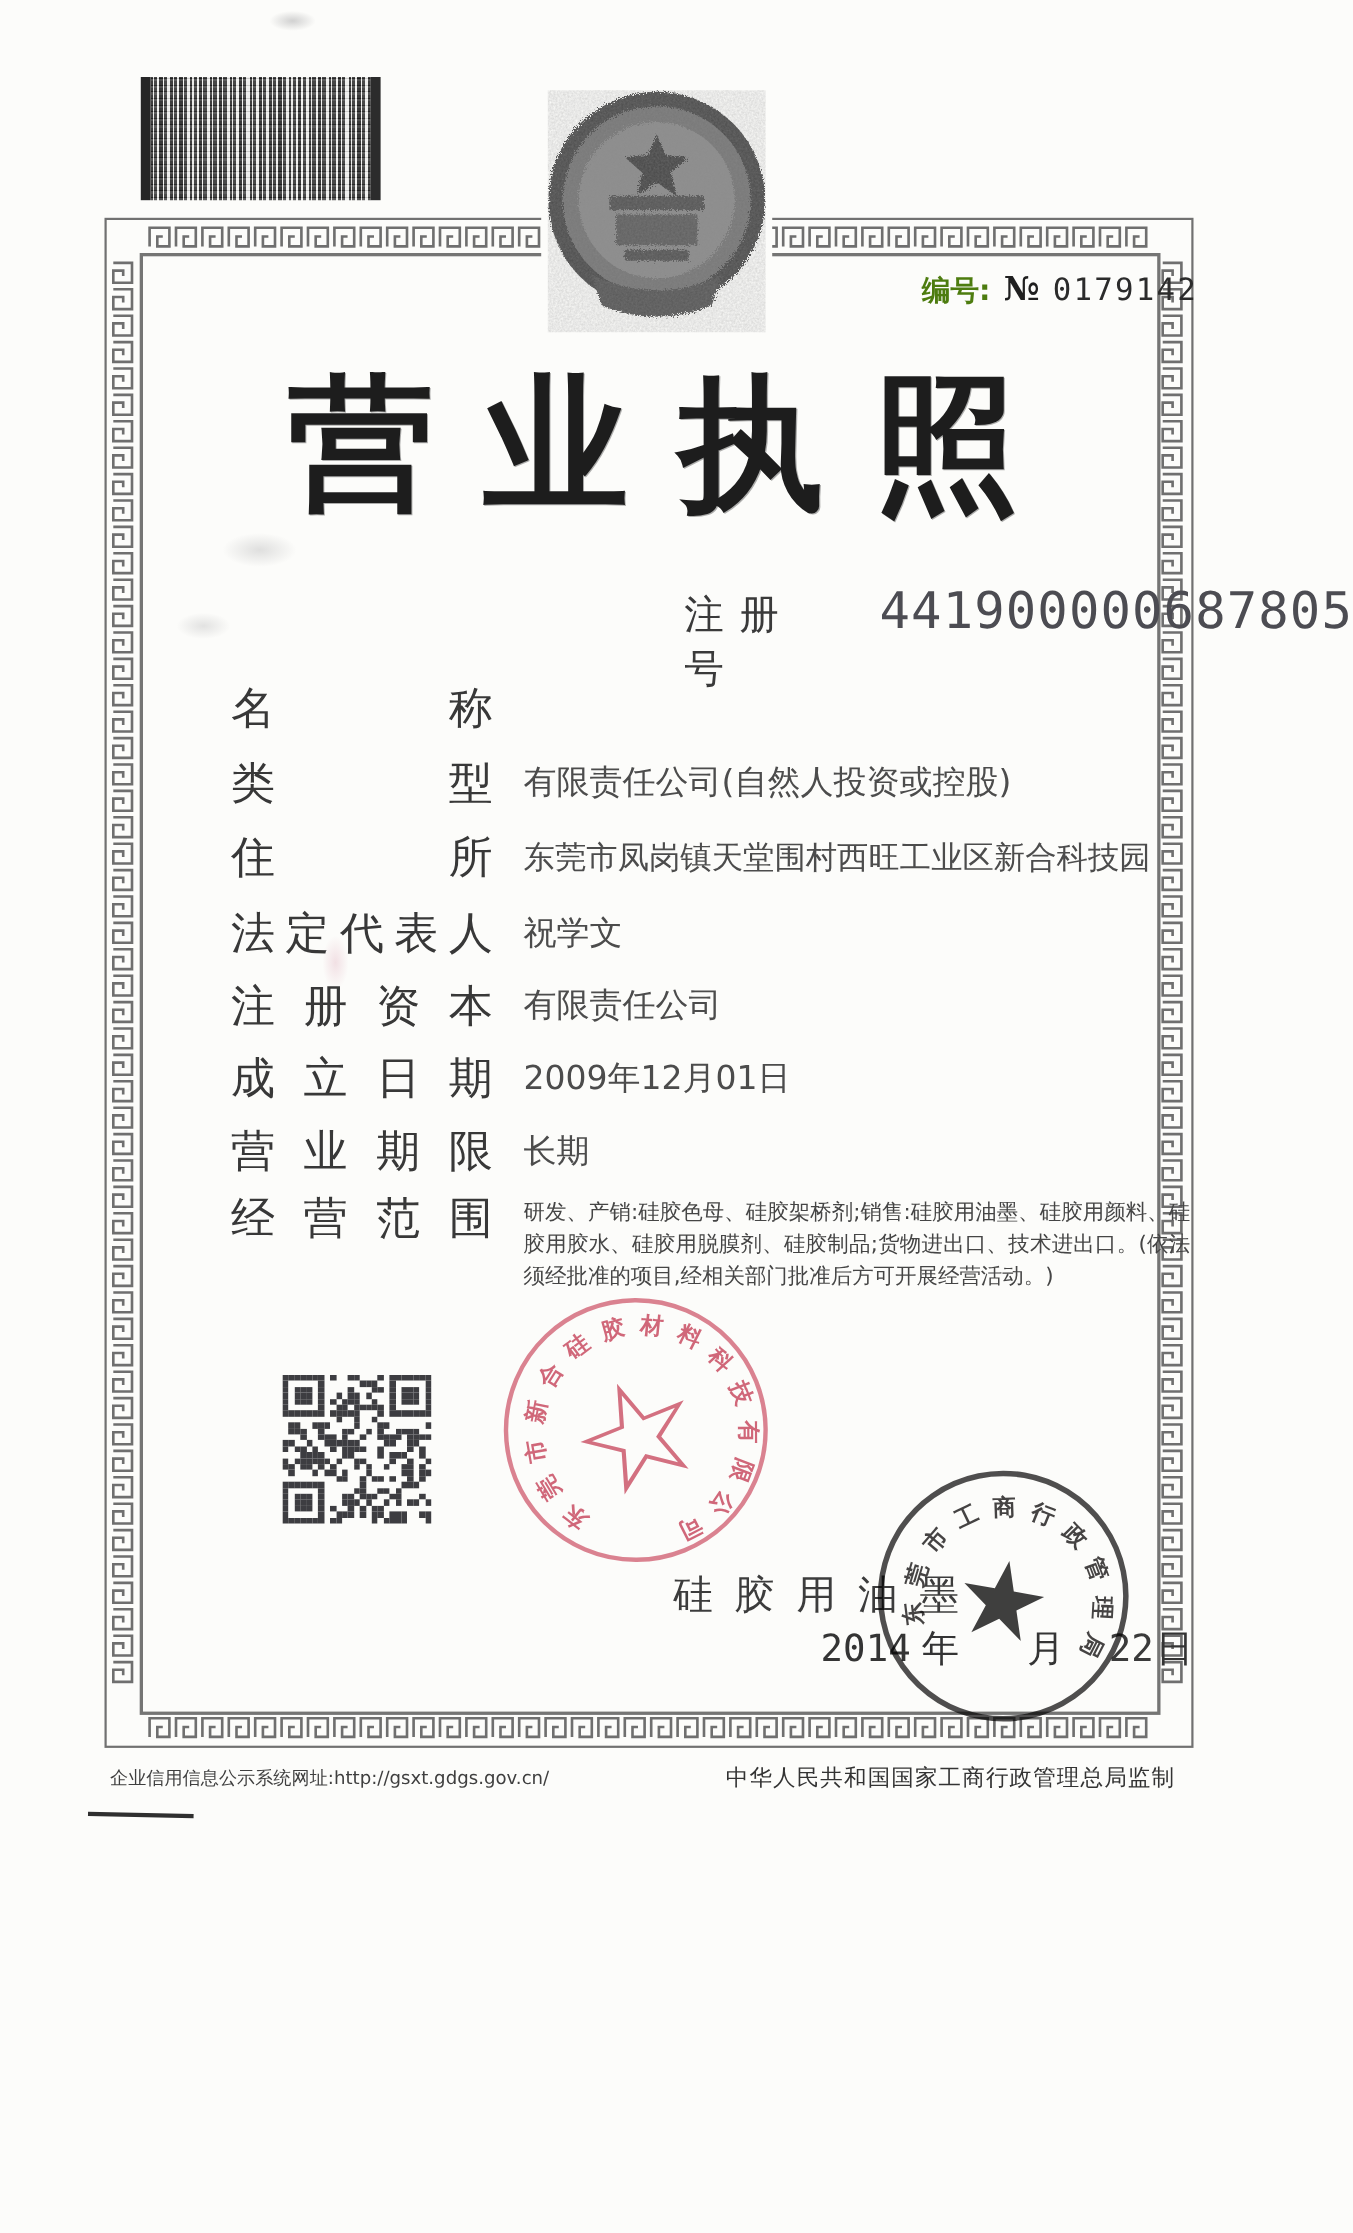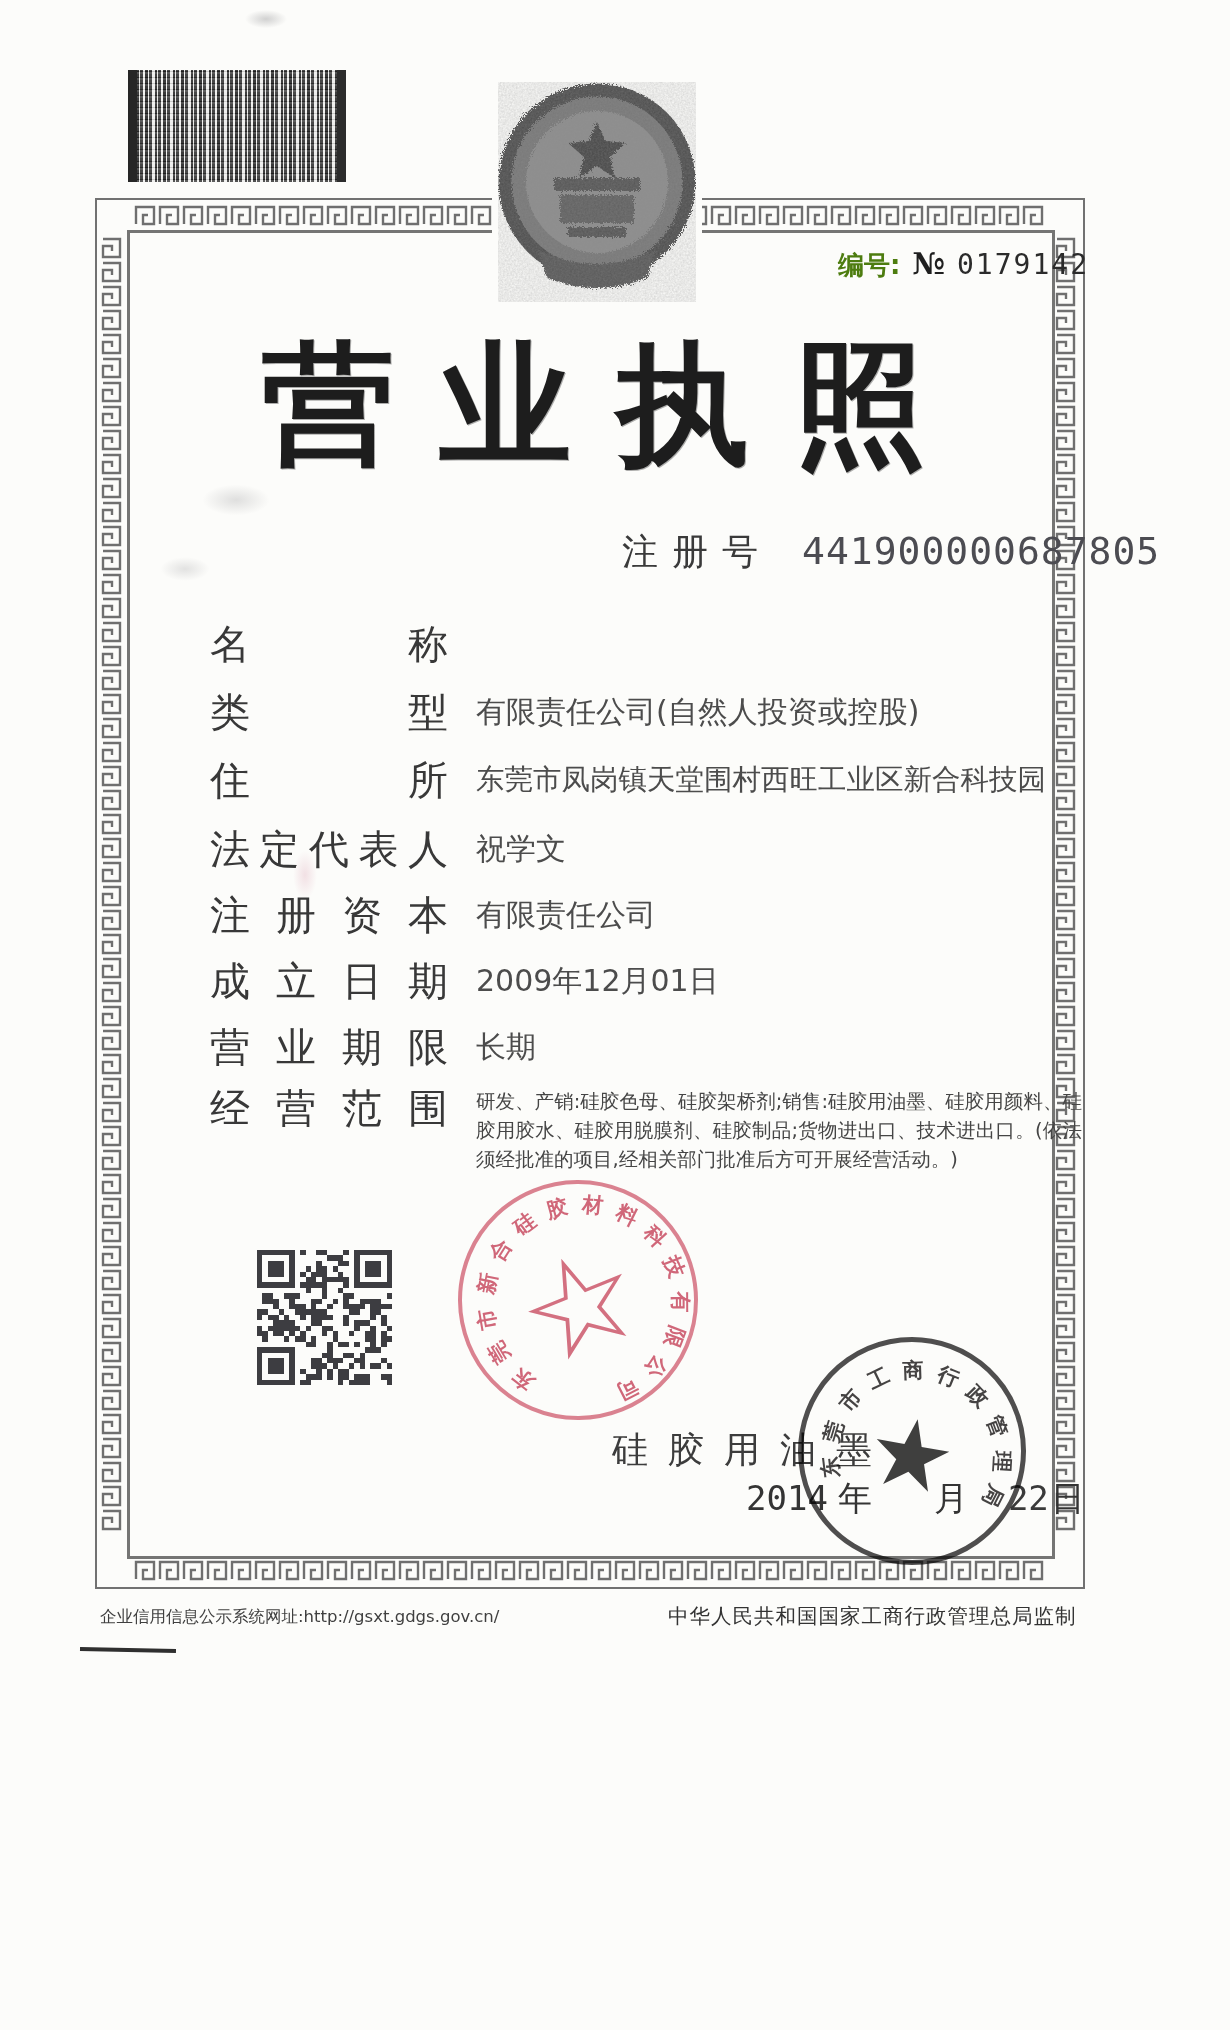--- a/index.html
+++ b/index.html
@@ -30,21 +30,21 @@
   .serial-label{font-size:26px;font-weight:700;color:#4d7c0f;}
   .nomark{font-size:30px;font-weight:700;font-family:"DejaVu Serif","Liberation Serif",serif;color:#1f1f1f;}
   .serial-num{font-size:28px;color:#2b2b2b;letter-spacing:2px;}
 
   .title{position:absolute;left:262px;top:338px;width:664px;z-index:4;line-height:1;
          font-size:132px;font-weight:900;color:#1d1d1d;text-shadow:1px 1px 0 rgba(25,25,25,.35);}
   .jchars{display:flex;justify-content:space-between;}
 
   .regrow{position:absolute;left:622px;top:528px;display:flex;align-items:baseline;gap:30px;z-index:4;}
   .reglabel{font-size:36px;letter-spacing:14px;color:#3a3a3a;}
-  .regnum{font-size:38px;color:#4c4c52;letter-spacing:1px;}
+  .regnum{font-size:46px;color:#4c4c52;letter-spacing:1px;}
 
   
   .row{position:absolute;left:210px;display:flex;align-items:center;z-index:4;}
   .flabel{width:238px;font-size:40px;color:#383838;flex:none;line-height:1.1;}
   .fvalue{margin-left:28px;font-size:30px;color:#4c4c4c;white-space:nowrap;line-height:1.15;}
   .row.scope{align-items:flex-start;}
   .fvalue.scope{white-space:normal;width:606px;font-size:19.5px;line-height:1.48;
                 margin-top:2px;color:#454545;text-align:justify;}
 
   
@@ -68,21 +68,21 @@
             border:4px solid rgba(208,84,105,.72);transform:rotate(-22deg);color:rgba(203,78,100,.85);}
   .seal.red b{font-size:21px;}
   .seal.red .star{font-size:132px;color:rgba(204,78,100,.8);font-weight:400;}
   .seal.black{left:798px;top:1337px;width:218px;height:218px;
             border:5px solid rgba(42,40,40,.82);transform:rotate(10deg);color:rgba(44,42,42,.88);}
   .seal.black b{font-size:21px;}
   .seal.black .star{font-size:96px;color:rgba(38,36,36,.88);}
 
   
   .footer-left{position:absolute;left:100px;top:1606px;font-size:16.5px;color:#3f3f3f;z-index:4;}
-  .footer-right{position:absolute;left:668px;top:1602px;width:432px;text-align:left;
+  .footer-right{position:absolute;left:648px;top:1602px;width:432px;text-align:center;
                 font-size:20.5px;color:#333;letter-spacing:1px;z-index:4;}
 
   
   .edge-mark{position:absolute;left:80px;top:1648px;width:96px;height:3.5px;background:#2f2f2f;
              transform:rotate(1.2deg);z-index:2;}
   .smudge{position:absolute;border-radius:50%;z-index:1;pointer-events:none;}
   .sm1{left:188px;top:478px;width:96px;height:44px;
        background:radial-gradient(closest-side,rgba(90,90,95,.18),transparent 70%);}
   .sm2{left:150px;top:552px;width:70px;height:34px;
        background:radial-gradient(closest-side,rgba(90,90,95,.16),transparent 70%);}

